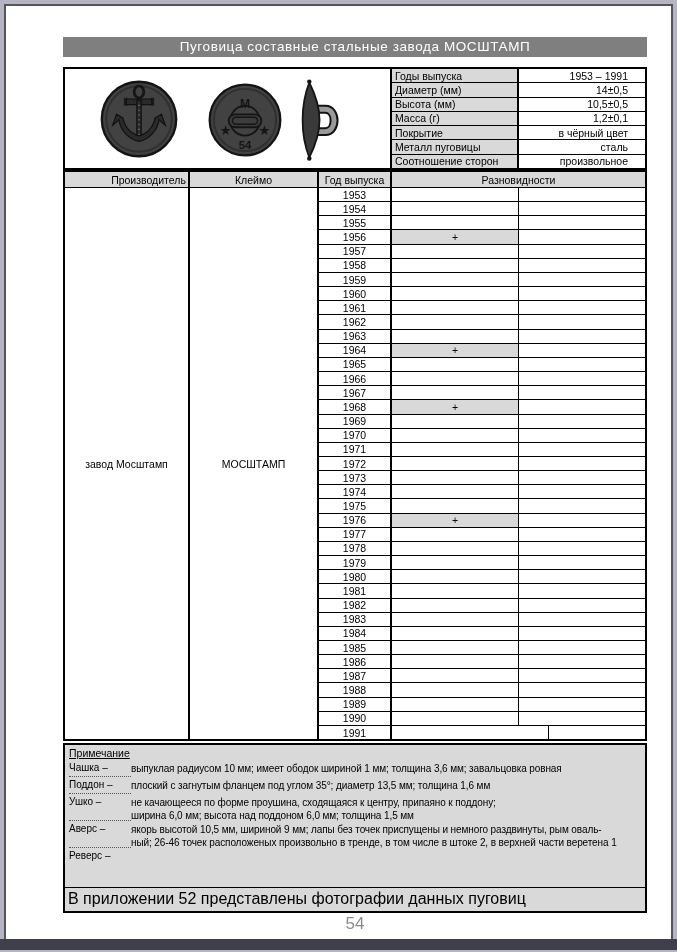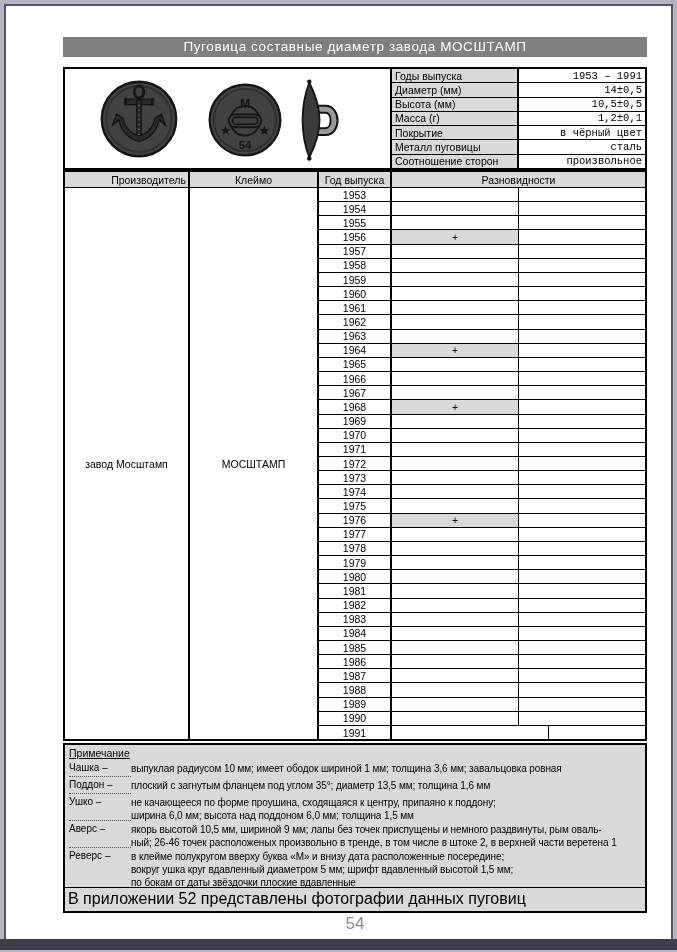--- a/index.html
+++ b/index.html
@@ -38,21 +38,21 @@
     display:flex;flex-direction:column;font-size:10.5px;
   }
   .prop-row{flex:1;display:flex;border-bottom:1px solid #000;min-height:0;}
   .prop-row:last-child{border-bottom:none;}
   .prop-label{
     width:122px;background:#d9d9d9;border-right:2px solid #000;
     padding-left:3px;display:flex;align-items:center;white-space:nowrap;overflow:hidden;
   }
   .prop-value{
     flex:1;display:flex;align-items:center;justify-content:flex-end;
-    padding-right:3px;white-space:nowrap;overflow:hidden;font-family:Liberation Mono, monospace;
+    padding-right:17px;white-space:nowrap;overflow:hidden;
   }
 
   
   .main-table{
     position:absolute;left:57px;top:164px;width:584px;height:571px;
     border:2px solid #000;box-sizing:border-box;display:flex;flex-direction:column;
     font-size:10.5px;
   }
   .mt-header{display:flex;height:15px;border-bottom:1px solid #000;background:#d9d9d9;}
   .mt-header .hc{
@@ -108,21 +108,21 @@
     position:absolute;left:57px;top:908px;width:584px;text-align:center;
     font-size:17px;color:#8a8a8a;
   }
 </style>
 </head>
 <body>
 
 <div class="screen">
   <div class="page">
 
-    <div class="title-bar">Пуговица составные диаметр завода МОСШТАМП</div>
+    <div class="title-bar">Пуговица составные стальные завода МОСШТАМП</div>
 
     <div class="images-box">
 
       <svg class="svg-obverse" width="80" height="80" viewBox="0 0 100 100">
         <circle cx="50" cy="50" r="46.5" fill="#424242" stroke="#141414" stroke-width="3"></circle>
         <circle cx="50" cy="50" r="41" fill="none" stroke="#303030" stroke-width="2.5"></circle>
         <ellipse cx="50" cy="16" rx="6" ry="7.5" fill="none" stroke="#161616" stroke-width="3.5"></ellipse>
         <rect x="31" y="23.5" width="4.5" height="10" fill="#1d1d1d"></rect>
         <rect x="64.5" y="23.5" width="4.5" height="10" fill="#1d1d1d"></rect>
         <rect x="34" y="25" width="32" height="7" rx="1" fill="#2a2a2a" stroke="#111" stroke-width="1.5"></rect>
@@ -430,25 +430,20 @@
             </div>
             <div class="note-item sep">
               <div class="note-term">Аверс –</div>
               <div class="note-def">
                 <div class="note-line">якорь высотой 10,5 мм, шириной 9 мм; лапы без точек приспущены и немного раздвинуты, рым оваль-</div>
                 <div class="note-line">ный; 26-46 точек расположеных произвольно в тренде, в том числе в  штоке 2, в верхней части веретена 1</div>
               </div>
             </div>
             <div class="note-item">
               <div class="note-term">Реверс –</div>
-              <div class="note-def">
-                <div class="note-line">в клейме полукругом вверху буква «М» и внизу дата расположенные посередине;</div>
-                <div class="note-line">вокруг ушка круг вдавленный диаметром 5 мм; шрифт вдавленный высотой 1,5 мм;</div>
-                <div class="note-line">по бокам от даты звёздочки плоские вдавленные</div>
-              </div>
             </div>
           </div>
       </div>
       <div class="notes-footer">В приложении 52 представлены фотографии данных  пуговиц</div>
     </div>
 
     <div class="page-number">54</div>
   </div>
 
   <div class="bottom-bar"></div>

